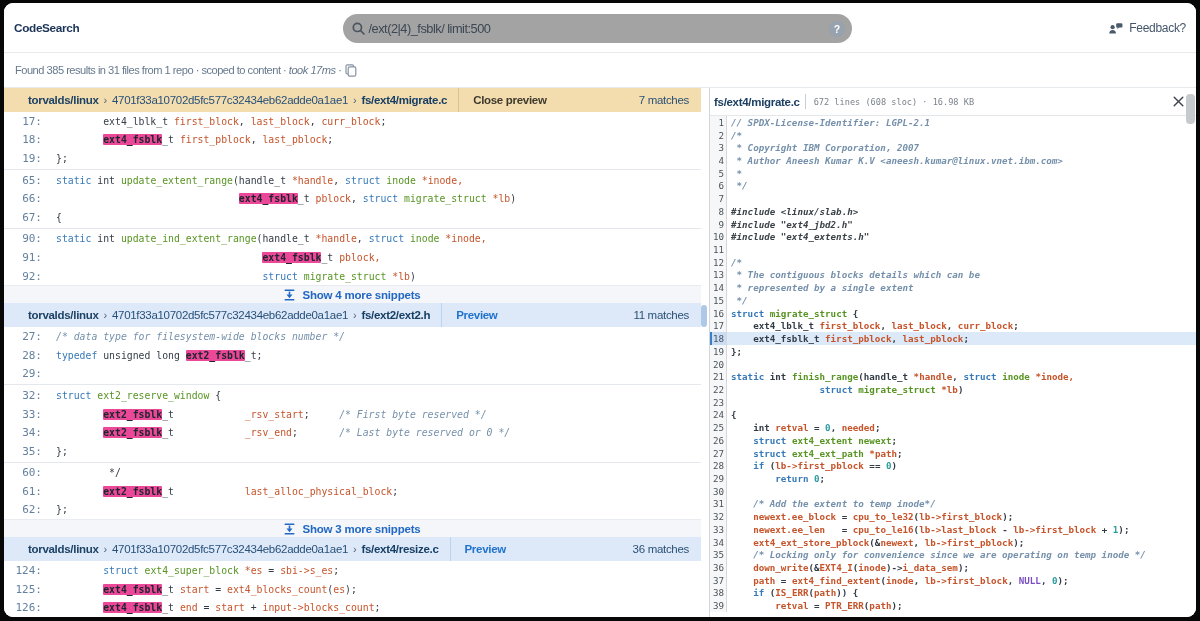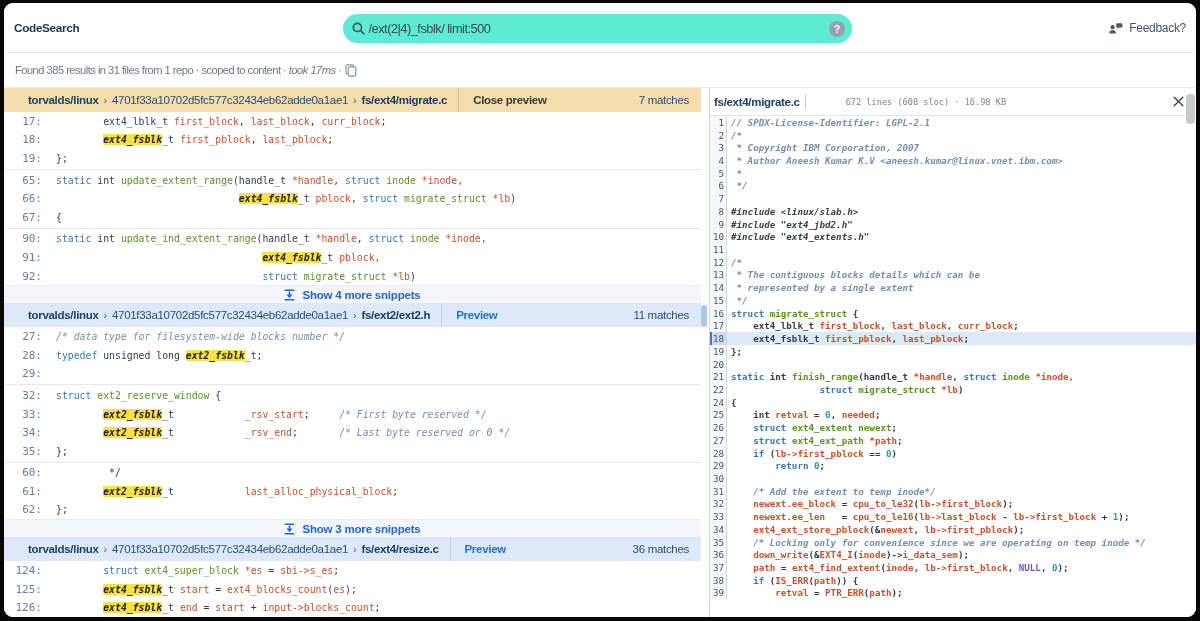--- a/index.html
+++ b/index.html
@@ -7,21 +7,21 @@
   body { background:#070708; font-family:"Liberation Sans", sans-serif; position:relative; }
   .frame { position:absolute; left:4px; top:3px; width:1192px; height:614px;
            background:#fff; border-radius:9px; overflow:hidden;
            display:flex; flex-direction:column; }
 
   
   .topnav { height:50px; flex:0 0 50px; border-bottom:1px solid #e7eaed; position:relative; background:#fff; }
   .logo { position:absolute; left:10px; top:0; height:50px; display:flex; align-items:center;
           font-size:11.8px; font-weight:700; color:#1b3356; letter-spacing:-0.35px; }
   .searchbox { position:absolute; left:339px; top:11px; width:509px; height:29px;
-               background:#5eead4; border-radius:14.5px; display:flex; align-items:center;text-align:right; }
+               background:#a3a3a3; border-radius:14.5px; display:flex; align-items:center;text-align:right; }
   .search-icon { margin-left:9px; flex:0 0 auto; display:flex; }
   .query { margin-left:3.5px; font-size:12.8px; letter-spacing:-0.5px; color:#3b4753; white-space:pre; }
   .help { margin-left:auto; margin-right:7px; width:16px; height:16px; border-radius:50%;
           background:#96a2ad; color:#fff; font-size:10.5px; font-weight:700;
           display:flex; align-items:center; justify-content:center; }
   .feedback { position:absolute; right:10px; top:0; height:50px; display:flex; align-items:center; gap:6px; }
   .feedback-label { font-size:12px; color:#44556a; letter-spacing:-0.3px; }
 
   
   .infobar { height:35px; flex:0 0 35px; border-bottom:1px solid #e7eaed; background:#fff;
@@ -65,32 +65,32 @@
 
   
   .tk-p { color:#333c46; }
   .tk-k { color:#3679b8; }
   .tk-g { color:#579422; }
   .tk-o { color:#c6532a; }
   .tk-t { color:#2a9d9f; }
   .tk-u { color:#7a4fc0; font-weight:700; }
   .tk-c { color:#7590ab; font-style:italic; }
   .tk-i { color:#3a4248; font-style:italic; }
-  .tk-m { background:#fde047; color:#20262e; font-weight:700; border-radius:1px;font-style:italic; }
+  .tk-m { background:#ec4899; color:#20262e; font-weight:700; border-radius:1px; }
 
   
   .lscroll { position:absolute; right:2px; top:217px; width:6px; height:22px;
              background:#aec8e8; border-radius:3px; }
 
   
   .rhead { height:28px; flex:0 0 28px; border-bottom:1px solid #e5e8eb;
            display:flex; align-items:center; padding:0 12px 0 4px; white-space:nowrap; }
   .rtitle { font-size:11.5px; font-weight:700; color:#1c3f63; letter-spacing:-0.3px; }
   .rsep { width:1px; height:15px; background:#c9ccd0; margin:0 8px 0 5px; }
-  .rmeta { font-family:"DejaVu Sans Mono", monospace; font-size:8.6px; color:#7b838c;margin-left:32px; }
+  .rmeta { font-family:"DejaVu Sans Mono", monospace; font-size:8.6px; color:#7b838c; }
   .closex { margin-left:auto; display:flex; cursor:default; }
 
   .codewrap { flex:1 1 auto; overflow:hidden; position:relative; }
   .pline { height:12.72px; display:flex; align-items:center;
            font-family:"DejaVu Sans Mono", monospace; font-size:9.2px; font-weight:600; white-space:pre; }
   .pno { width:14px; flex:0 0 14px; text-align:right;
          font-weight:400; font-size:9.2px; color:#4d535a; }
   .pgut { width:17px; flex:0 0 17px; align-self:stretch; position:relative; background:#f6f7f8; }
   .pline .bordr { position:absolute; right:0; top:0; bottom:0; width:1px; background:#d5d7da; }
   .ptxt { padding-left:4px; }
@@ -273,20 +273,21 @@
           <div class="pline"><span class="pgut"><span class="pno" style="position: absolute; left: 0px; top: 0px; bottom: 0px; width: 14px; display: flex; align-items: center; justify-content: flex-end;">13</span><span class="bordr"></span></span><span class="ptxt"><span class="tk-c"> * The contiguous blocks details which can be</span></span></div>
           <div class="pline"><span class="pgut"><span class="pno" style="position: absolute; left: 0px; top: 0px; bottom: 0px; width: 14px; display: flex; align-items: center; justify-content: flex-end;">14</span><span class="bordr"></span></span><span class="ptxt"><span class="tk-c"> * represented by a single extent</span></span></div>
           <div class="pline"><span class="pgut"><span class="pno" style="position: absolute; left: 0px; top: 0px; bottom: 0px; width: 14px; display: flex; align-items: center; justify-content: flex-end;">15</span><span class="bordr"></span></span><span class="ptxt"><span class="tk-c"> */</span></span></div>
           <div class="pline"><span class="pgut"><span class="pno" style="position: absolute; left: 0px; top: 0px; bottom: 0px; width: 14px; display: flex; align-items: center; justify-content: flex-end;">16</span><span class="bordr"></span></span><span class="ptxt"><span class="tk-k">struct</span><span class="tk-p"> </span><span class="tk-g">migrate_struct</span><span class="tk-p"> {</span></span></div>
           <div class="pline"><span class="pgut"><span class="pno" style="position: absolute; left: 0px; top: 0px; bottom: 0px; width: 14px; display: flex; align-items: center; justify-content: flex-end;">17</span><span class="bordr"></span></span><span class="ptxt"><span class="tk-p">    ext4_lblk_t </span><span class="tk-o">first_block</span><span class="tk-p">, </span><span class="tk-o">last_block</span><span class="tk-p">, </span><span class="tk-o">curr_block</span><span class="tk-p">;</span></span></div>
           <div class="pline hl"><span class="pgut"><span class="pno" style="position: absolute; left: 0px; top: 0px; bottom: 0px; width: 14px; display: flex; align-items: center; justify-content: flex-end;">18</span><span class="bordr"></span></span><span class="ptxt"><span class="tk-p">    ext4_fsblk_t </span><span class="tk-o">first_pblock</span><span class="tk-p">, </span><span class="tk-o">last_pblock</span><span class="tk-p">;</span></span></div>
           <div class="pline"><span class="pgut"><span class="pno" style="position: absolute; left: 0px; top: 0px; bottom: 0px; width: 14px; display: flex; align-items: center; justify-content: flex-end;">19</span><span class="bordr"></span></span><span class="ptxt"><span class="tk-p">};</span></span></div>
           <div class="pline"><span class="pgut"><span class="pno" style="position: absolute; left: 0px; top: 0px; bottom: 0px; width: 14px; display: flex; align-items: center; justify-content: flex-end;">20</span><span class="bordr"></span></span><span class="ptxt"></span></div>
           <div class="pline"><span class="pgut"><span class="pno" style="position: absolute; left: 0px; top: 0px; bottom: 0px; width: 14px; display: flex; align-items: center; justify-content: flex-end;">21</span><span class="bordr"></span></span><span class="ptxt"><span class="tk-k">static</span><span class="tk-p"> int </span><span class="tk-g">finish_range</span><span class="tk-p">(handle_t </span><span class="tk-o">*handle</span><span class="tk-p">, </span><span class="tk-k">struct</span><span class="tk-p"> </span><span class="tk-g">inode</span><span class="tk-p"> </span><span class="tk-o">*inode,</span></span></div>
           <div class="pline"><span class="pgut"><span class="pno" style="position: absolute; left: 0px; top: 0px; bottom: 0px; width: 14px; display: flex; align-items: center; justify-content: flex-end;">22</span><span class="bordr"></span></span><span class="ptxt"><span class="tk-p">                </span><span class="tk-k">struct</span><span class="tk-p"> </span><span class="tk-g">migrate_struct</span><span class="tk-p"> </span><span class="tk-o">*lb</span><span class="tk-p">)</span></span></div>
+          <div class="pline"><span class="pgut"><span class="pno" style="position: absolute; left: 0px; top: 0px; bottom: 0px; width: 14px; display: flex; align-items: center; justify-content: flex-end;">23</span><span class="bordr"></span></span><span class="ptxt"></span></div>
           <div class="pline"><span class="pgut"><span class="pno" style="position: absolute; left: 0px; top: 0px; bottom: 0px; width: 14px; display: flex; align-items: center; justify-content: flex-end;">24</span><span class="bordr"></span></span><span class="ptxt"><span class="tk-p">{</span></span></div>
           <div class="pline"><span class="pgut"><span class="pno" style="position: absolute; left: 0px; top: 0px; bottom: 0px; width: 14px; display: flex; align-items: center; justify-content: flex-end;">25</span><span class="bordr"></span></span><span class="ptxt"><span class="tk-p">    int </span><span class="tk-o">retval</span><span class="tk-p"> = </span><span class="tk-t">0</span><span class="tk-p">, </span><span class="tk-o">needed</span><span class="tk-p">;</span></span></div>
           <div class="pline"><span class="pgut"><span class="pno" style="position: absolute; left: 0px; top: 0px; bottom: 0px; width: 14px; display: flex; align-items: center; justify-content: flex-end;">26</span><span class="bordr"></span></span><span class="ptxt"><span class="tk-p">    </span><span class="tk-k">struct</span><span class="tk-p"> </span><span class="tk-g">ext4_extent</span><span class="tk-p"> </span><span class="tk-g">newext</span><span class="tk-p">;</span></span></div>
           <div class="pline"><span class="pgut"><span class="pno" style="position: absolute; left: 0px; top: 0px; bottom: 0px; width: 14px; display: flex; align-items: center; justify-content: flex-end;">27</span><span class="bordr"></span></span><span class="ptxt"><span class="tk-p">    </span><span class="tk-k">struct</span><span class="tk-p"> </span><span class="tk-g">ext4_ext_path</span><span class="tk-p"> </span><span class="tk-o">*path</span><span class="tk-p">;</span></span></div>
           <div class="pline"><span class="pgut"><span class="pno" style="position: absolute; left: 0px; top: 0px; bottom: 0px; width: 14px; display: flex; align-items: center; justify-content: flex-end;">28</span><span class="bordr"></span></span><span class="ptxt"><span class="tk-p">    </span><span class="tk-k">if</span><span class="tk-p"> (</span><span class="tk-o">lb-&gt;first_pblock</span><span class="tk-p"> == </span><span class="tk-t">0</span><span class="tk-p">)</span></span></div>
           <div class="pline"><span class="pgut"><span class="pno" style="position: absolute; left: 0px; top: 0px; bottom: 0px; width: 14px; display: flex; align-items: center; justify-content: flex-end;">29</span><span class="bordr"></span></span><span class="ptxt"><span class="tk-p">        </span><span class="tk-k">return</span><span class="tk-p"> </span><span class="tk-t">0</span><span class="tk-p">;</span></span></div>
           <div class="pline"><span class="pgut"><span class="pno" style="position: absolute; left: 0px; top: 0px; bottom: 0px; width: 14px; display: flex; align-items: center; justify-content: flex-end;">30</span><span class="bordr"></span></span><span class="ptxt"></span></div>
           <div class="pline"><span class="pgut"><span class="pno" style="position: absolute; left: 0px; top: 0px; bottom: 0px; width: 14px; display: flex; align-items: center; justify-content: flex-end;">31</span><span class="bordr"></span></span><span class="ptxt"><span class="tk-c">    /* Add the extent to temp inode*/</span></span></div>
           <div class="pline"><span class="pgut"><span class="pno" style="position: absolute; left: 0px; top: 0px; bottom: 0px; width: 14px; display: flex; align-items: center; justify-content: flex-end;">32</span><span class="bordr"></span></span><span class="ptxt"><span class="tk-p">    </span><span class="tk-o">newext.ee_block</span><span class="tk-p"> = </span><span class="tk-o">cpu_to_le32</span><span class="tk-p">(</span><span class="tk-o">lb-&gt;first_block</span><span class="tk-p">);</span></span></div>
           <div class="pline"><span class="pgut"><span class="pno" style="position: absolute; left: 0px; top: 0px; bottom: 0px; width: 14px; display: flex; align-items: center; justify-content: flex-end;">33</span><span class="bordr"></span></span><span class="ptxt"><span class="tk-p">    </span><span class="tk-o">newext.ee_len</span><span class="tk-p">   = </span><span class="tk-o">cpu_to_le16</span><span class="tk-p">(</span><span class="tk-o">lb-&gt;last_block</span><span class="tk-p"> - </span><span class="tk-o">lb-&gt;first_block</span><span class="tk-p"> + </span><span class="tk-t">1</span><span class="tk-p">);</span></span></div>

